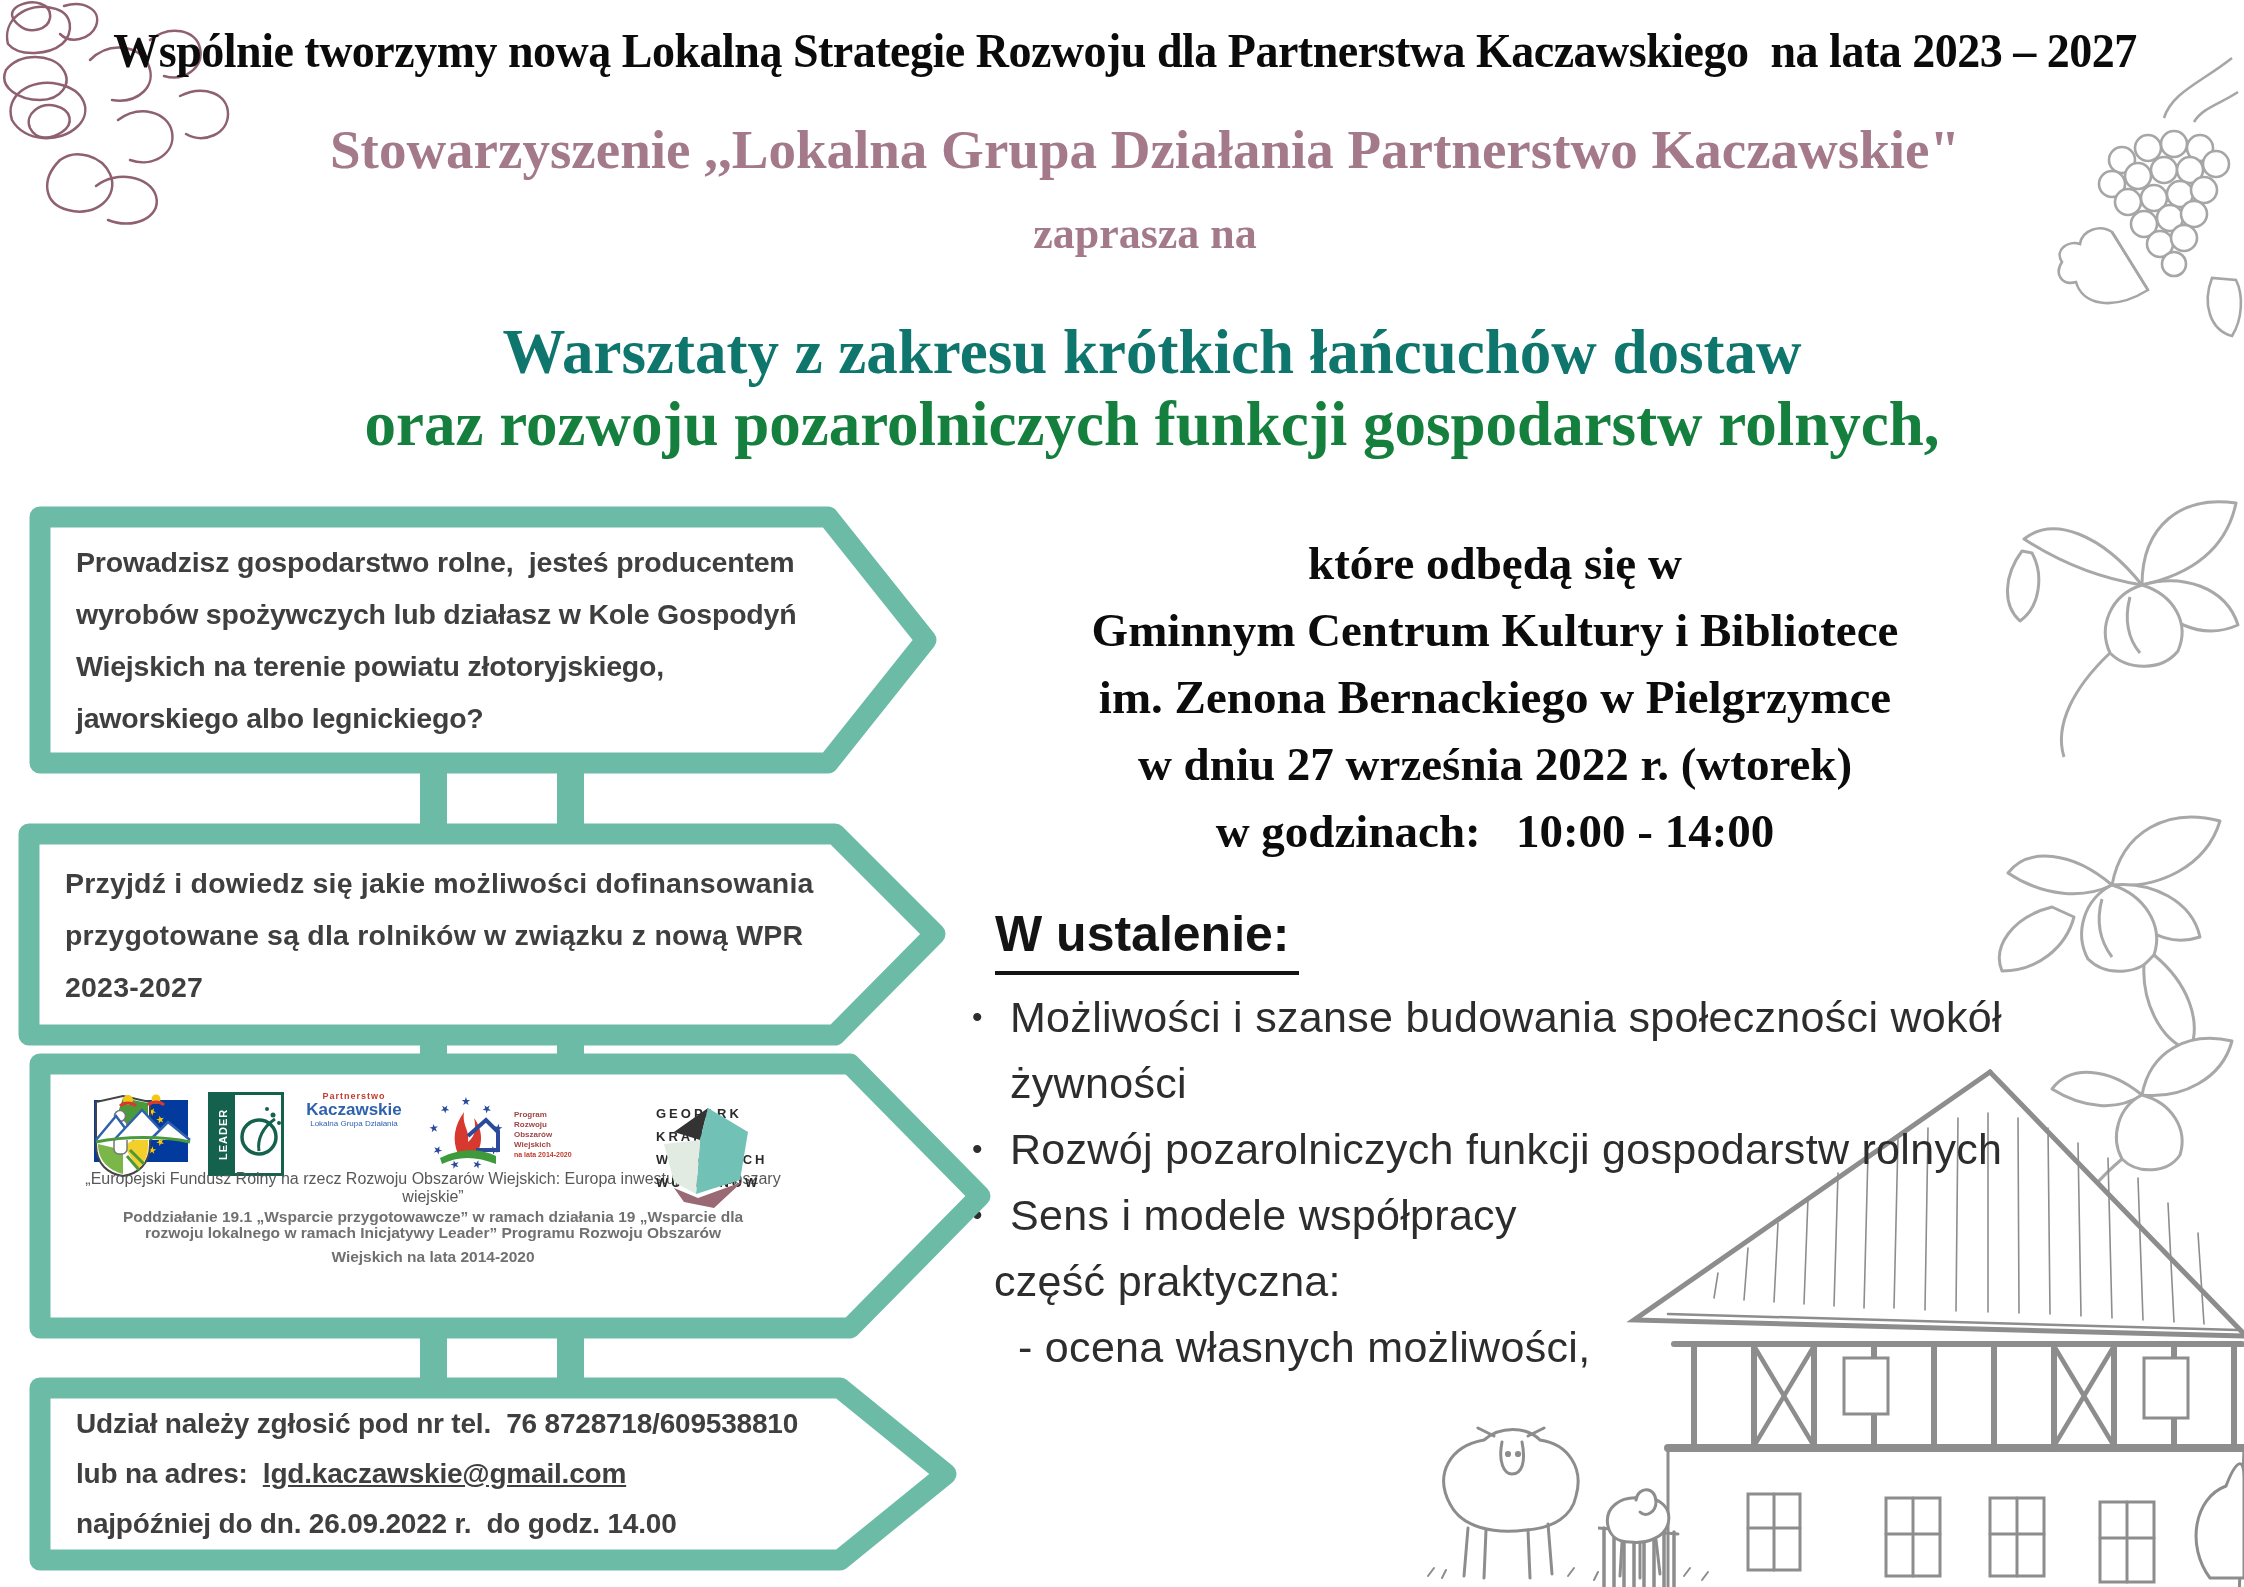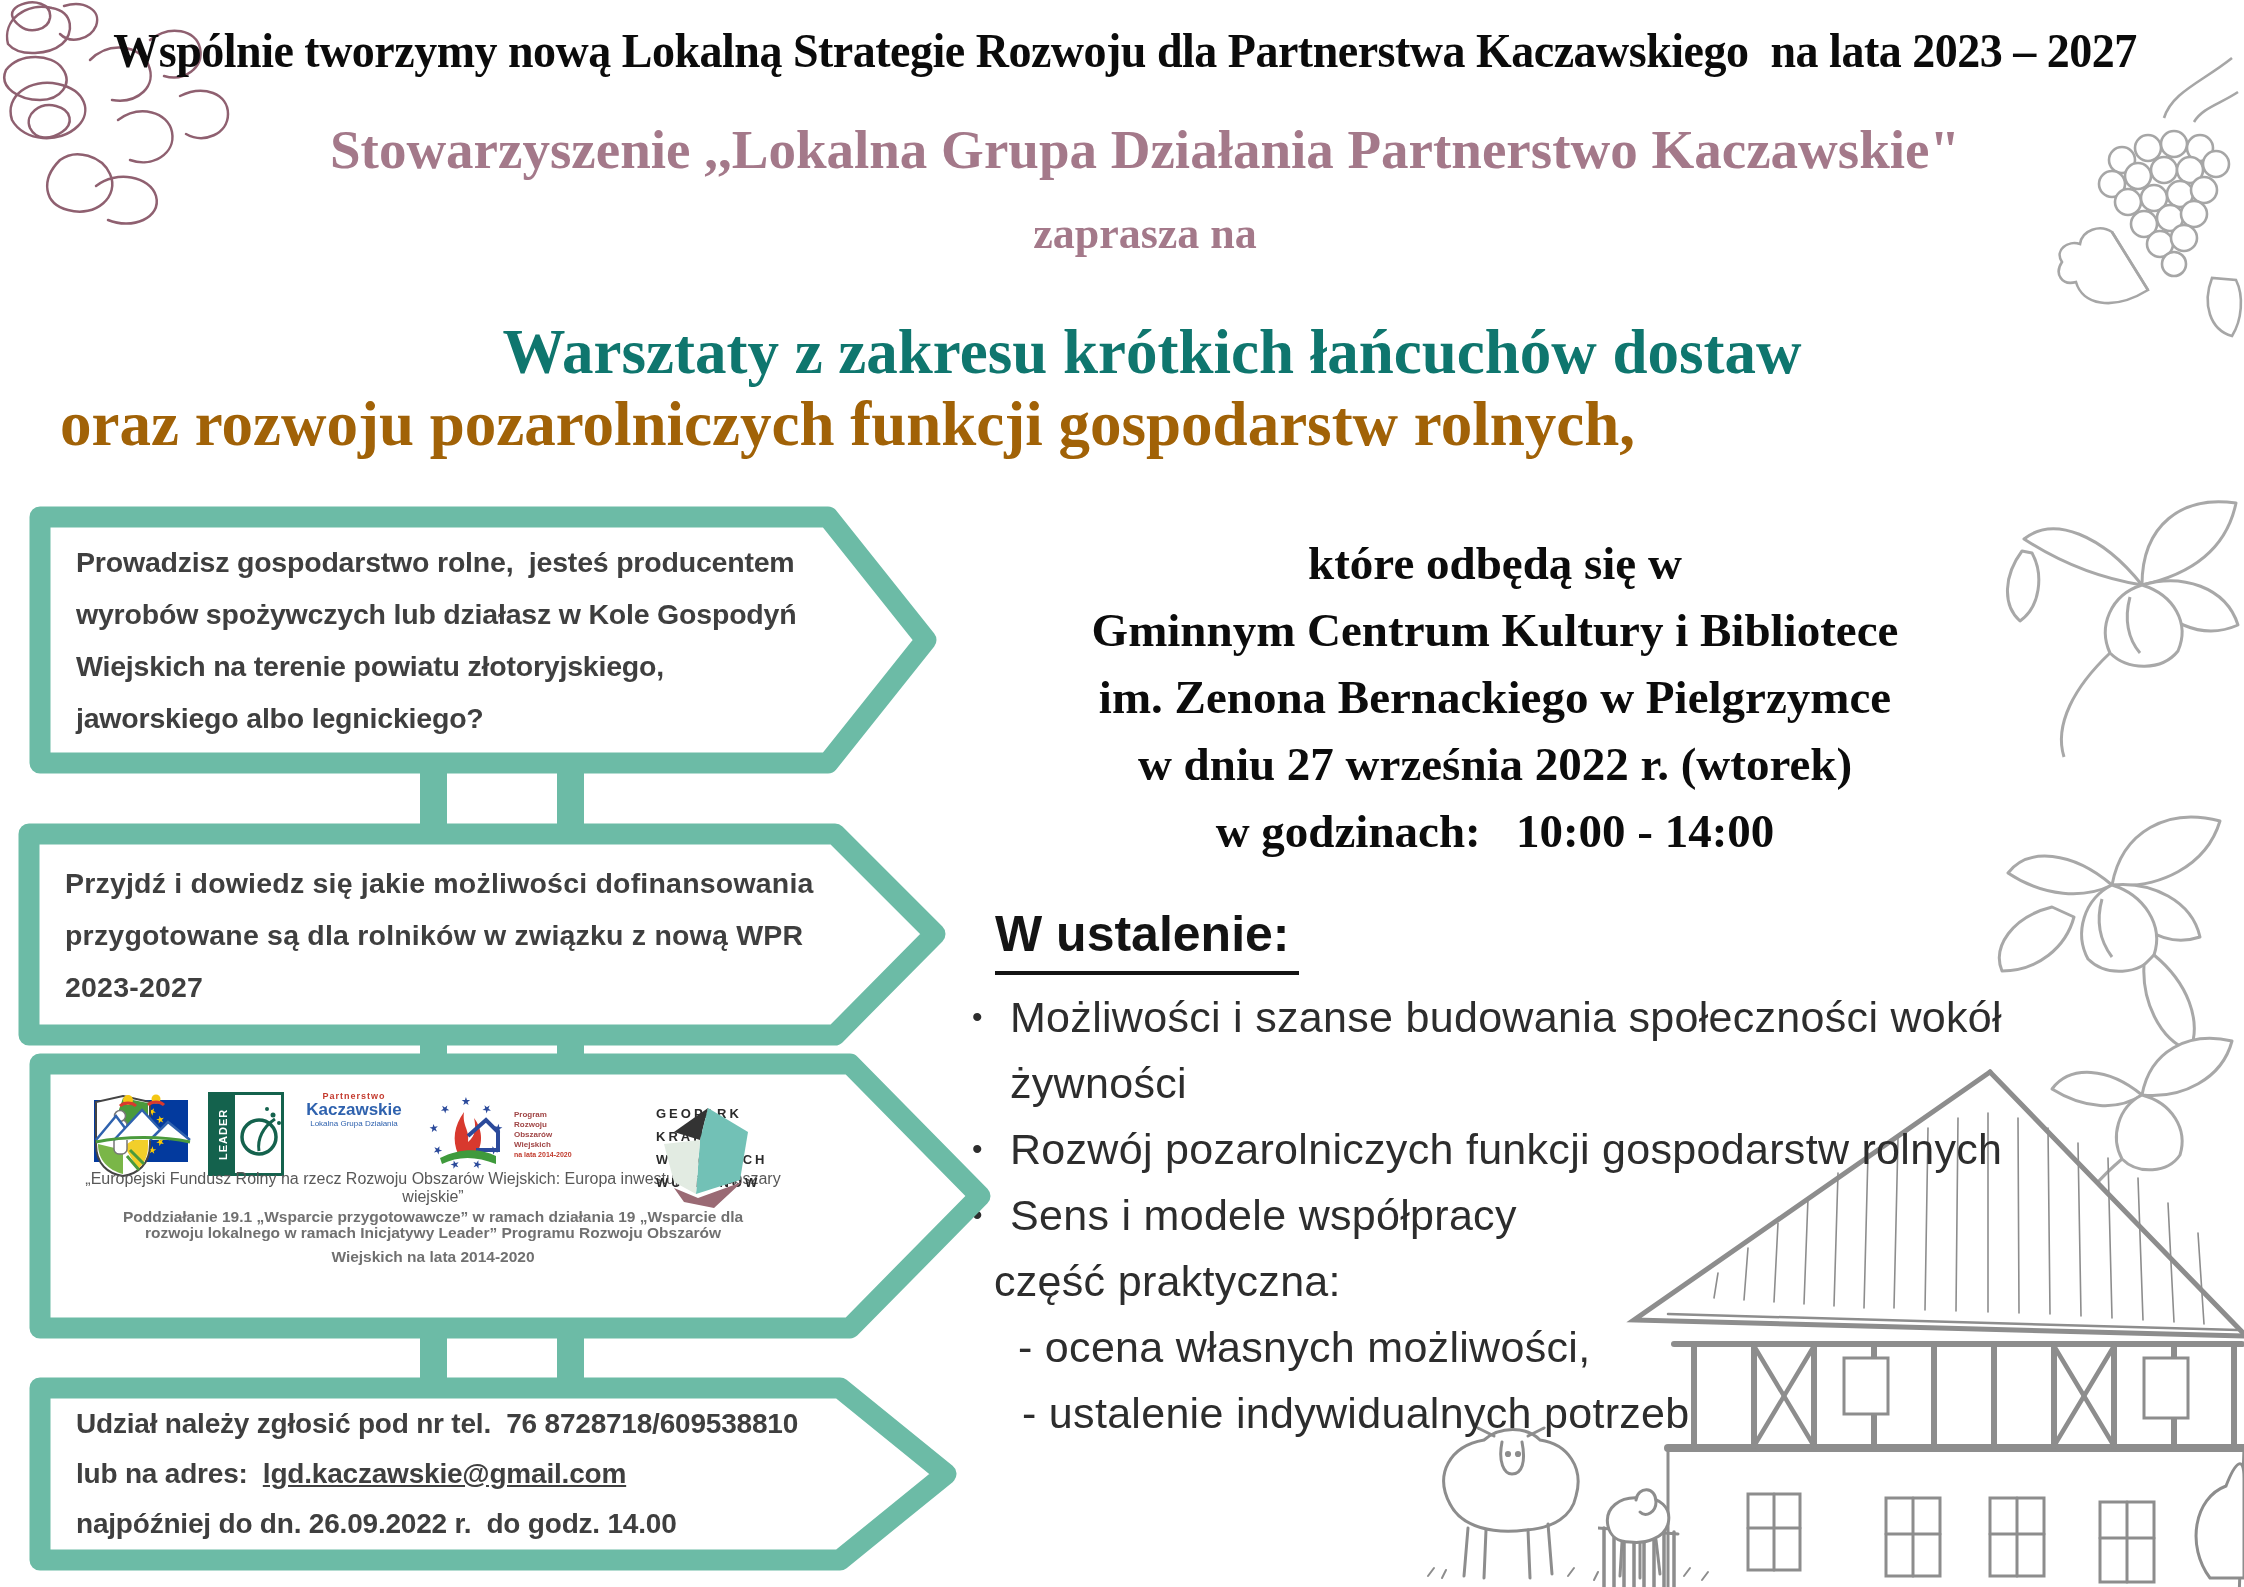--- a/index.html
+++ b/index.html
@@ -11,22 +11,22 @@
   
   .hdr-top{left:40px;top:24px;width:2170px;text-align:center;
     font-family:"Liberation Serif",serif;font-weight:700;font-size:46px;color:#0b0b0b;
     letter-spacing:-0.5px;transform:scaleY(1.06);}
   .org-line{left:140px;top:118px;width:2010px;text-align:center;
     font-family:"Liberation Serif",serif;font-weight:700;font-size:55px;color:#A4798A;}
   .invite{left:140px;top:208px;width:2010px;text-align:center;
     font-family:"Liberation Serif",serif;font-weight:700;font-size:44px;color:#A4798A;}
   .title1{left:60px;top:316px;width:2184px;text-align:center;
     font-family:"Liberation Serif",serif;font-weight:700;font-size:63px;color:#0f766e;}
-  .title2{left:60px;top:388px;width:2184px;
-    font-family:"Liberation Serif",serif;font-weight:700;font-size:63px;color:#a16207;}
+  .title2{left:60px;top:388px;width:2184px;text-align:center;
+    font-family:"Liberation Serif",serif;font-weight:700;font-size:63px;color:#15803d;}
 
   
   .event{left:920px;top:530px;width:1150px;text-align:center;
     font-family:"Liberation Serif",serif;font-weight:700;font-size:47px;color:#0c0c0c;}
   .event div{line-height:67px;}
 
   
   .prog-head{left:995px;top:905px;font-weight:700;font-size:50px;color:#141414;
     border-bottom:4px solid #141414;padding:0 10px 8px 0;}
   .prog-list{left:972px;top:984px;width:1280px;}
@@ -295,21 +295,20 @@
     <div class="prow r4">
         <span class="pbul"></span>
         <span class="pre">część praktyczna:</span>
       </div>
     <div class="prow r5">
         <span class="pbul"></span>
         <span class="pre">- ocena własnych możliwości,</span>
       </div>
     <div class="prow r6">
         <span class="pbul"></span>
-        <span class="pre">- ustalenie indywidualnych potrzeb</span>
       </div>
   </div>
 
   <div class="post" style="left:420px;top:755px;height:80px;"></div>
   <div class="post" style="left:557px;top:755px;height:80px;"></div>
   <div class="post" style="left:420px;top:1028px;height:42px;"></div>
   <div class="post" style="left:557px;top:1028px;height:42px;"></div>
   <div class="post" style="left:420px;top:1322px;height:70px;"></div>
   <div class="post" style="left:557px;top:1322px;height:70px;"></div>
 

